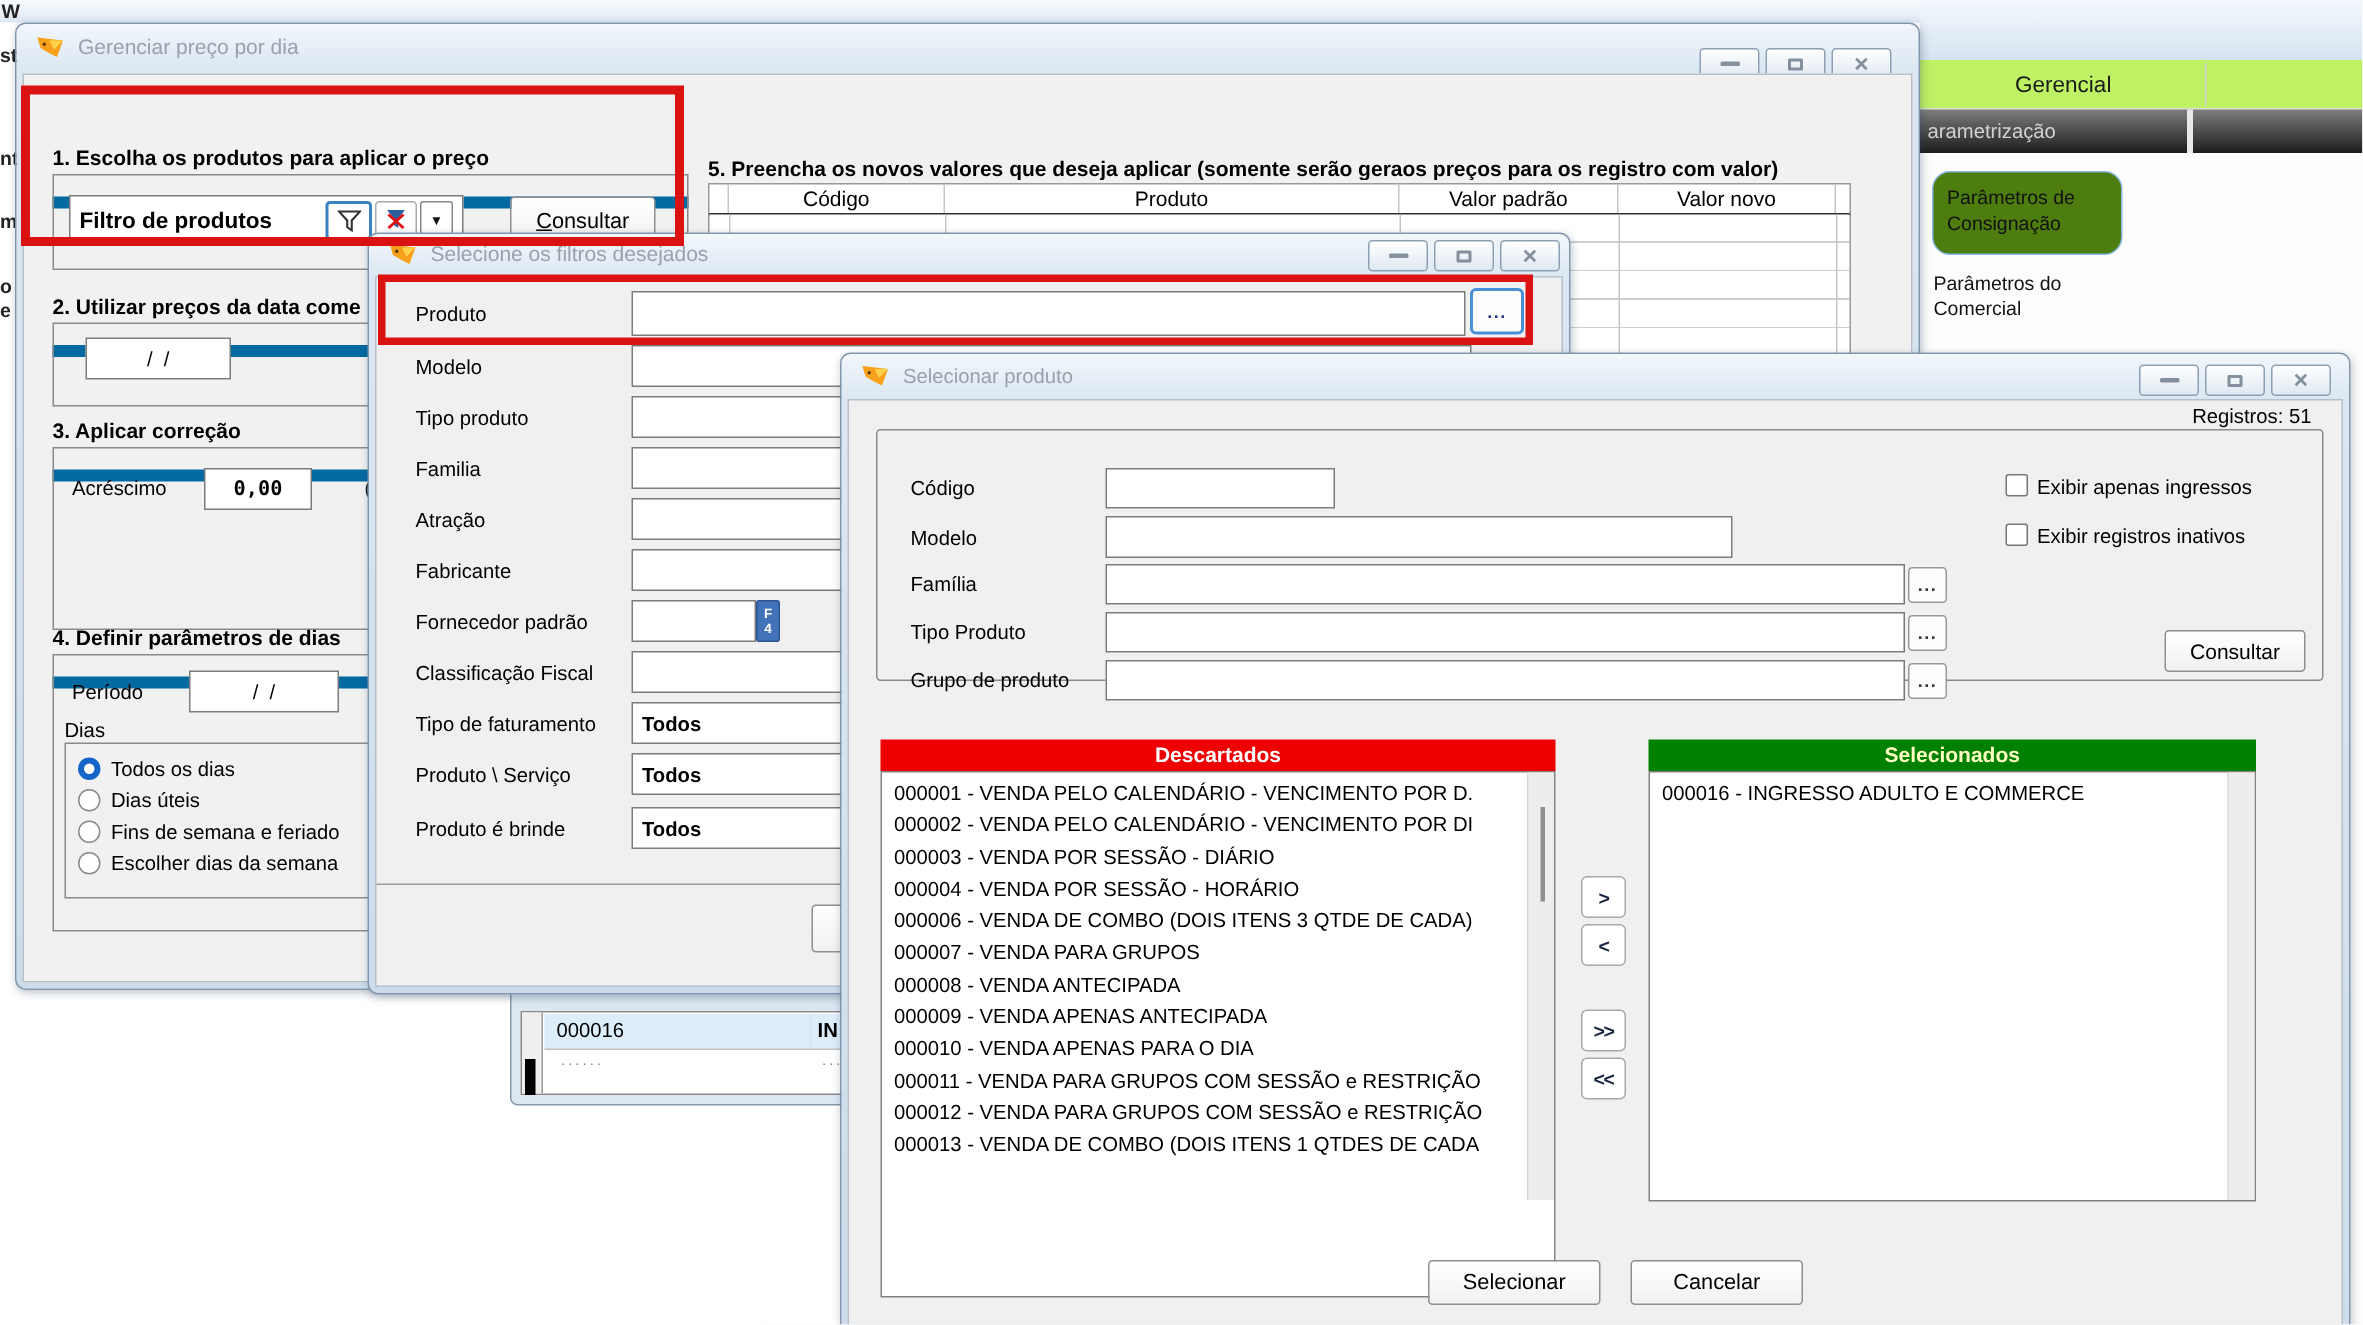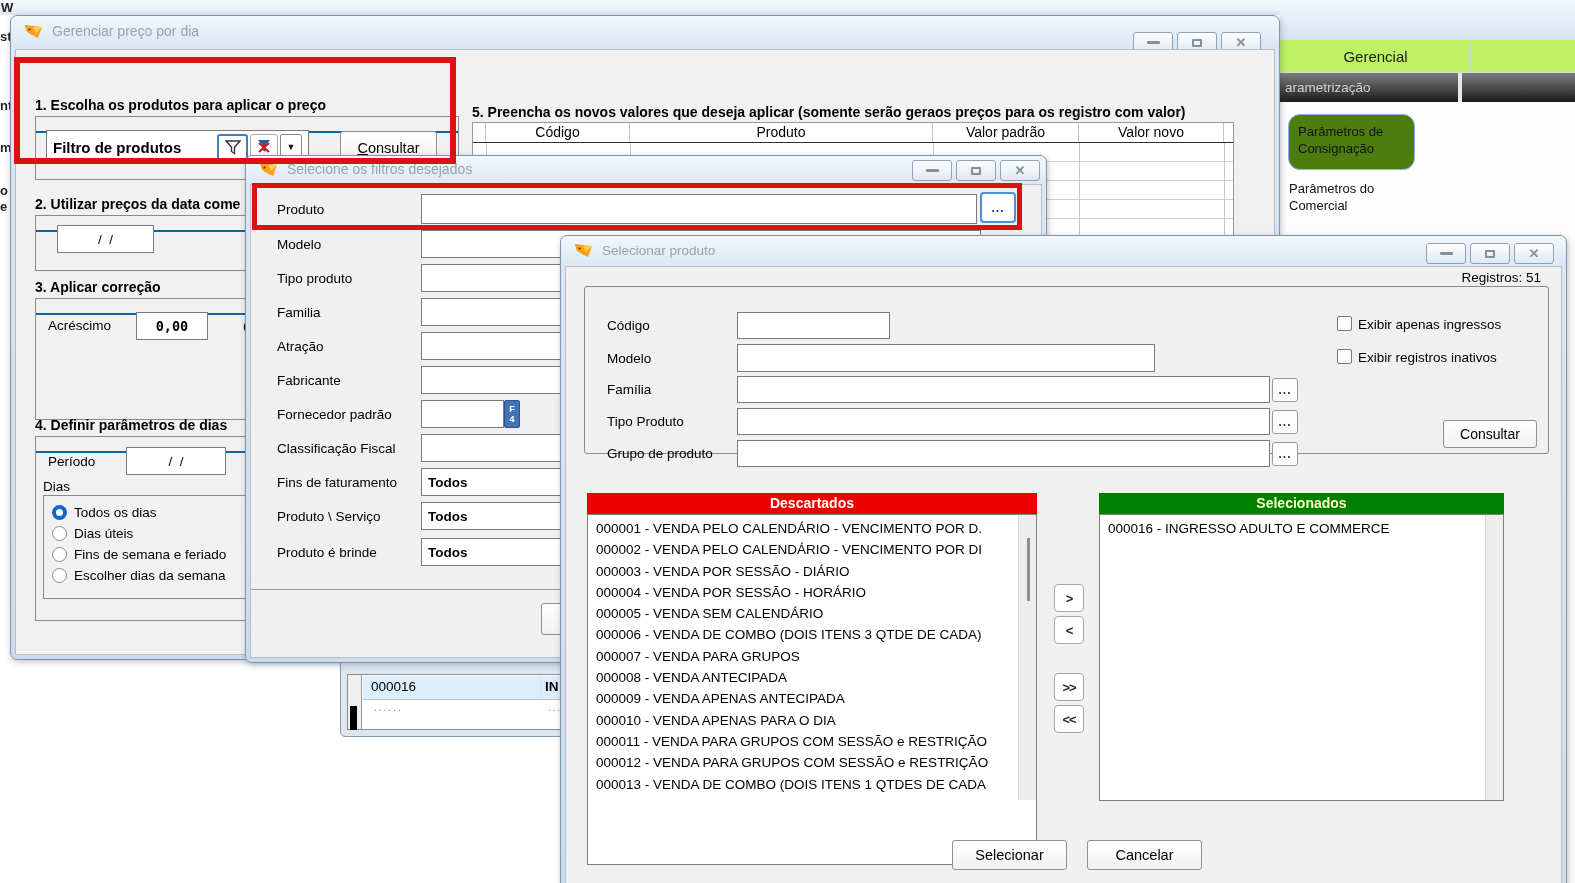--- a/index.html
+++ b/index.html
@@ -42,21 +42,21 @@
           justify-content:center; color:#84909e; }
   .g-min { width:13px; height:3px; background:#84909e; border-radius:1px; }
   .g-max { width:10px; height:8px; border:2px solid #84909e; border-radius:1px; }
   .g-close { font-size:13px; font-weight:bold; line-height:1; }
   .body { position:absolute; left:4px; right:4px; bottom:4px; background:#f1f1f1;
           border:1px solid #b6bfca; }
 
   
   .lb   { position:absolute; font-size:13.5px; white-space:nowrap; }
   .sh   { position:absolute; font-size:14px; font-weight:bold; white-space:nowrap; overflow:hidden;
-          border-bottom:2px solid #0369a1; padding-bottom:18px; }
+          border-bottom:8px solid #0369a1; padding-bottom:18px; }
   .sh.nob { border-bottom:none; }
   .gb   { position:absolute; border:1px solid #8a8a8a; }
   .inp  { position:absolute; background:#fff; border:1px solid #7b7b7b; font-size:13.5px;
           display:flex; align-items:center; padding:0 6px; white-space:pre; }
   .inp.center { justify-content:center; }
   .inp.bold { font-weight:bold; }
   .btn  { position:absolute; background:linear-gradient(#ffffff,#f1f1f1); border:1px solid #8f8f8f;
           border-radius:3px; display:flex; align-items:center; justify-content:center;
           font-size:14.5px; color:#000; }
   .dots { position:absolute; background:#fdfdfd; border:1px solid #999; border-radius:3px;
@@ -280,21 +280,21 @@
       <div class="lb" style="left:26px; top:222px;">Fornecedor padrão</div>
       <div class="inp" style="left:170px; top:215px; width:83px; height:28px;"></div>
       <div class="f4key" style="left:253px; top:215px;">
         <span>F</span>
         <span>4</span>
       </div>
 
       <div class="lb" style="left:26px; top:256px;">Classificação Fiscal</div>
       <div class="inp" style="left:170px; top:249px; width:220px; height:28px;"></div>
 
-      <div class="lb" style="left:26px; top:290px;">Fins de faturamento</div>
+      <div class="lb" style="left:26px; top:290px;">Tipo de faturamento</div>
       <div class="inp bold" style="left:170px; top:283px; width:230px; height:28px;">Todos</div>
 
       <div class="lb" style="left:26px; top:324px;">Produto \ Serviço</div>
       <div class="inp bold" style="left:170px; top:317px; width:230px; height:28px;">Todos</div>
 
       <div class="lb" style="left:26px; top:360px;">Produto é brinde</div>
       <div class="inp bold" style="left:170px; top:353px; width:230px; height:28px;">Todos</div>
 
       <div style="position:absolute; left:0; right:0; top:404px; height:1px; background:#9a9a9a;"></div>
       <div class="btn" style="left:290px; top:418px; width:120px; height:32px;"></div>
@@ -353,21 +353,20 @@
         <div class="btn" style="left:858px; top:133px; width:94px; height:28px; font-size:14px;">Consultar</div>
       </div>
 
       <div class="lhdr" style="left:21px; top:226px; width:450px; background:#ee0000; color:#fff;">Descartados</div>
       <div class="listbox" style="left:21px; top:247px; width:450px; height:351px;">
 
       <div class="li">000001 - VENDA PELO CALENDÁRIO - VENCIMENTO POR D.</div>
           <div class="li">000002 - VENDA PELO CALENDÁRIO - VENCIMENTO POR DI</div>
           <div class="li">000003 - VENDA POR SESSÃO - DIÁRIO</div>
           <div class="li">000004 - VENDA POR SESSÃO - HORÁRIO</div>
-          <div class="li">000005 - VENDA SEM CALENDÁRIO</div>
           <div class="li">000006 - VENDA DE COMBO (DOIS ITENS 3 QTDE DE CADA)</div>
           <div class="li">000007 - VENDA PARA GRUPOS</div>
           <div class="li">000008 - VENDA ANTECIPADA</div>
           <div class="li">000009 - VENDA APENAS ANTECIPADA</div>
           <div class="li">000010 - VENDA APENAS PARA O DIA</div>
           <div class="li">000011 - VENDA PARA GRUPOS COM SESSÃO e RESTRIÇÃO</div>
           <div class="li">000012 - VENDA PARA GRUPOS COM SESSÃO e RESTRIÇÃO</div>
           <div class="li">000013 - VENDA DE COMBO (DOIS ITENS 1 QTDES DE CADA</div>
         </div>
       <div class="sb-track" style="left:452px; top:248px; width:18px; height:285px;">

